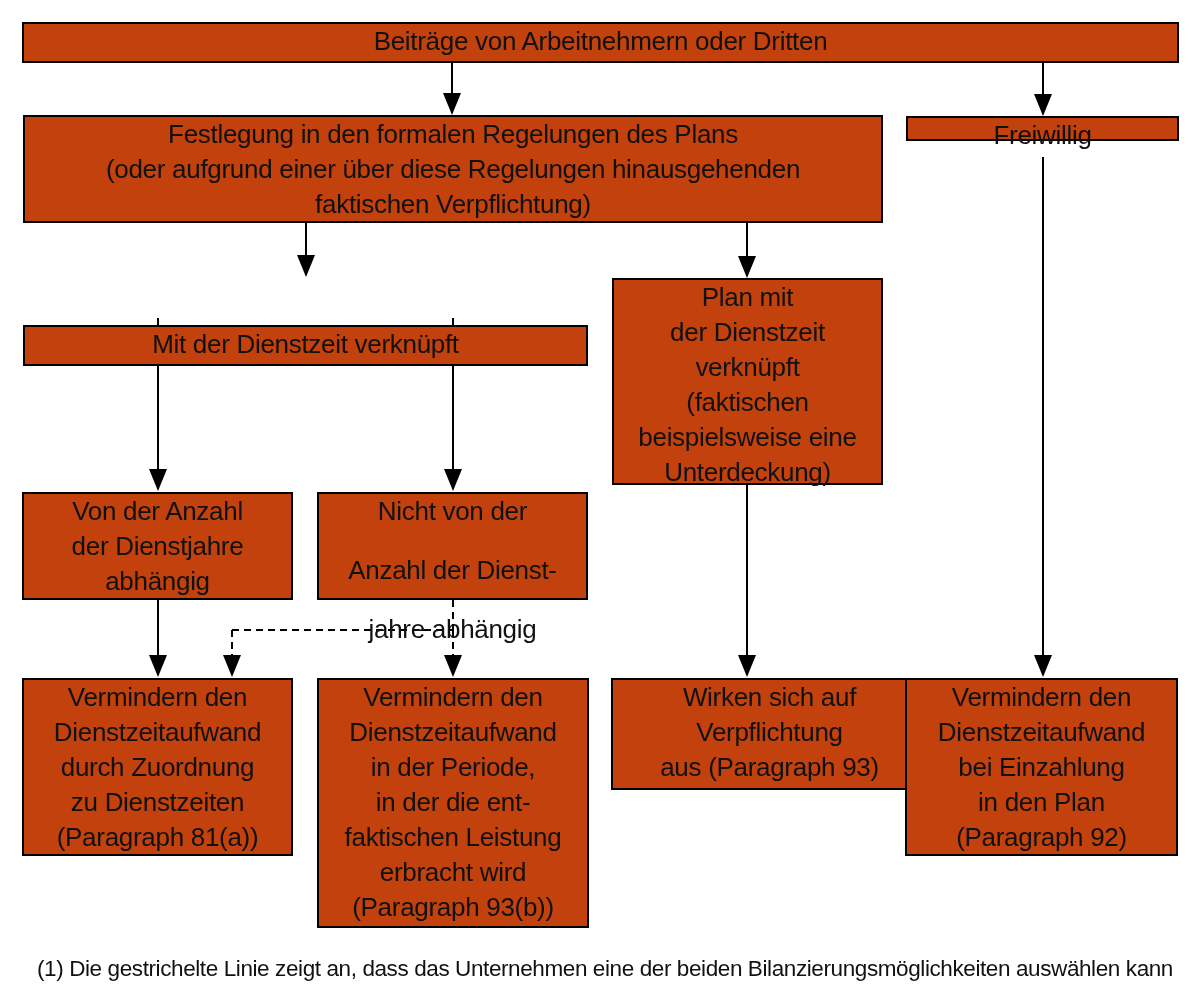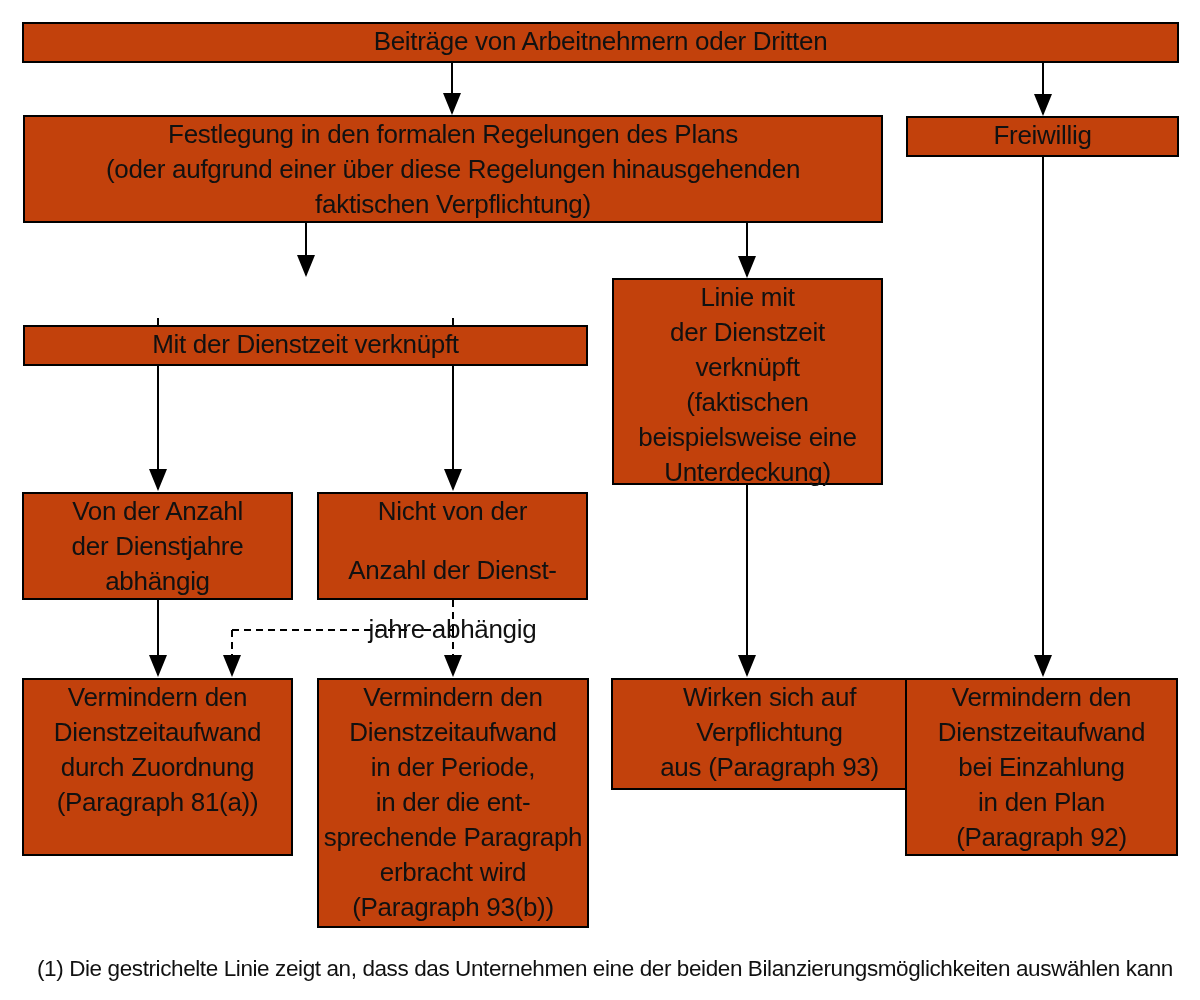--- a/index.html
+++ b/index.html
@@ -35,21 +35,21 @@
     left: 0; top: 0;
     width: 1200px;
     height: 1000px;
     pointer-events: none;
   }
   #connectors line { stroke: #000000; stroke-width: 2px; }
   #connectors line.dashed { stroke-dasharray: 7 5; }
   
   #n-root        { left: 22px;  top: 22px;  width: 1157px; height: 41px;  }
   #n-formal      { left: 23px;  top: 115px; width: 860px;  height: 108px; }
-  #n-voluntary   { left: 906px; top: 116px; width: 273px;  height: 41px;  }
+  #n-voluntary   { left: 906px; top: 116px; width: 273px;  height: 25px;  }
   #n-linked      { left: 23px;  top: 277px; width: 565px;  height: 41px; margin-top: 48px;  }
   #n-notlinked   { left: 612px; top: 278px; width: 271px;  height: 207px; }
   #n-dependent   { left: 22px;  top: 492px; width: 271px;  height: 108px; }
   #n-independent { left: 317px; top: 492px; width: 271px;  height: 108px; gap: 24px; }
   #n-93a         { left: 22px;  top: 678px; width: 271px;  height: 178px; }
   #n-93b         { left: 317px; top: 678px; width: 272px;  height: 250px; }
   #n-93          { left: 611px; top: 678px; width: 317px;  height: 112px; }
   #n-92          { left: 905px; top: 678px; width: 273px;  height: 178px; }
   #footnote {
     position: absolute;
@@ -102,21 +102,21 @@
 
   <div class="node" id="n-voluntary">
     <span class="line">Freiwillig</span>
   </div>
 
   <div class="node" id="n-linked">
     <span class="line">Mit der Dienstzeit verknüpft</span>
   </div>
 
   <div class="node" id="n-notlinked">
-      <span class="line">Linie mit</span>
+      <span class="line">Plan mit</span>
       <span class="line">der Dienstzeit</span>
       <span class="line">verknüpft</span>
       <span class="line">(faktischen</span>
       <span class="line">beispielsweise eine</span>
       <span class="line">Unterdeckung)</span>
     </div>
 
   <div class="node" id="n-dependent">
       <span class="line">Von der Anzahl</span>
       <span class="line">der Dienstjahre</span>
@@ -126,29 +126,30 @@
   <div class="node" id="n-independent">
       <span class="line">Nicht von der</span>
       <span class="line">Anzahl der Dienst-</span>
       <span class="line">jahre abhängig</span>
     </div>
 
   <div class="node" id="n-93a">
       <span class="line">Vermindern den</span>
       <span class="line">Dienstzeitaufwand</span>
       <span class="line">durch Zuordnung</span>
+      <span class="line">zu Dienstzeiten</span>
       <span class="line">(Paragraph 81(a))</span>
     </div>
 
   <div class="node" id="n-93b">
       <span class="line">Vermindern den</span>
       <span class="line">Dienstzeitaufwand</span>
       <span class="line">in der Periode,</span>
       <span class="line">in der die ent-</span>
-      <span class="line">sprechende Paragraph</span>
+      <span class="line">faktischen Leistung</span>
       <span class="line">erbracht wird</span>
       <span class="line">(Paragraph 93(b))</span>
     </div>
 
   <div class="node" id="n-93">
       <span class="line">Wirken sich auf</span>
       <span class="line">Verpflichtung</span>
       <span class="line">aus (Paragraph 93)</span>
     </div>
 

